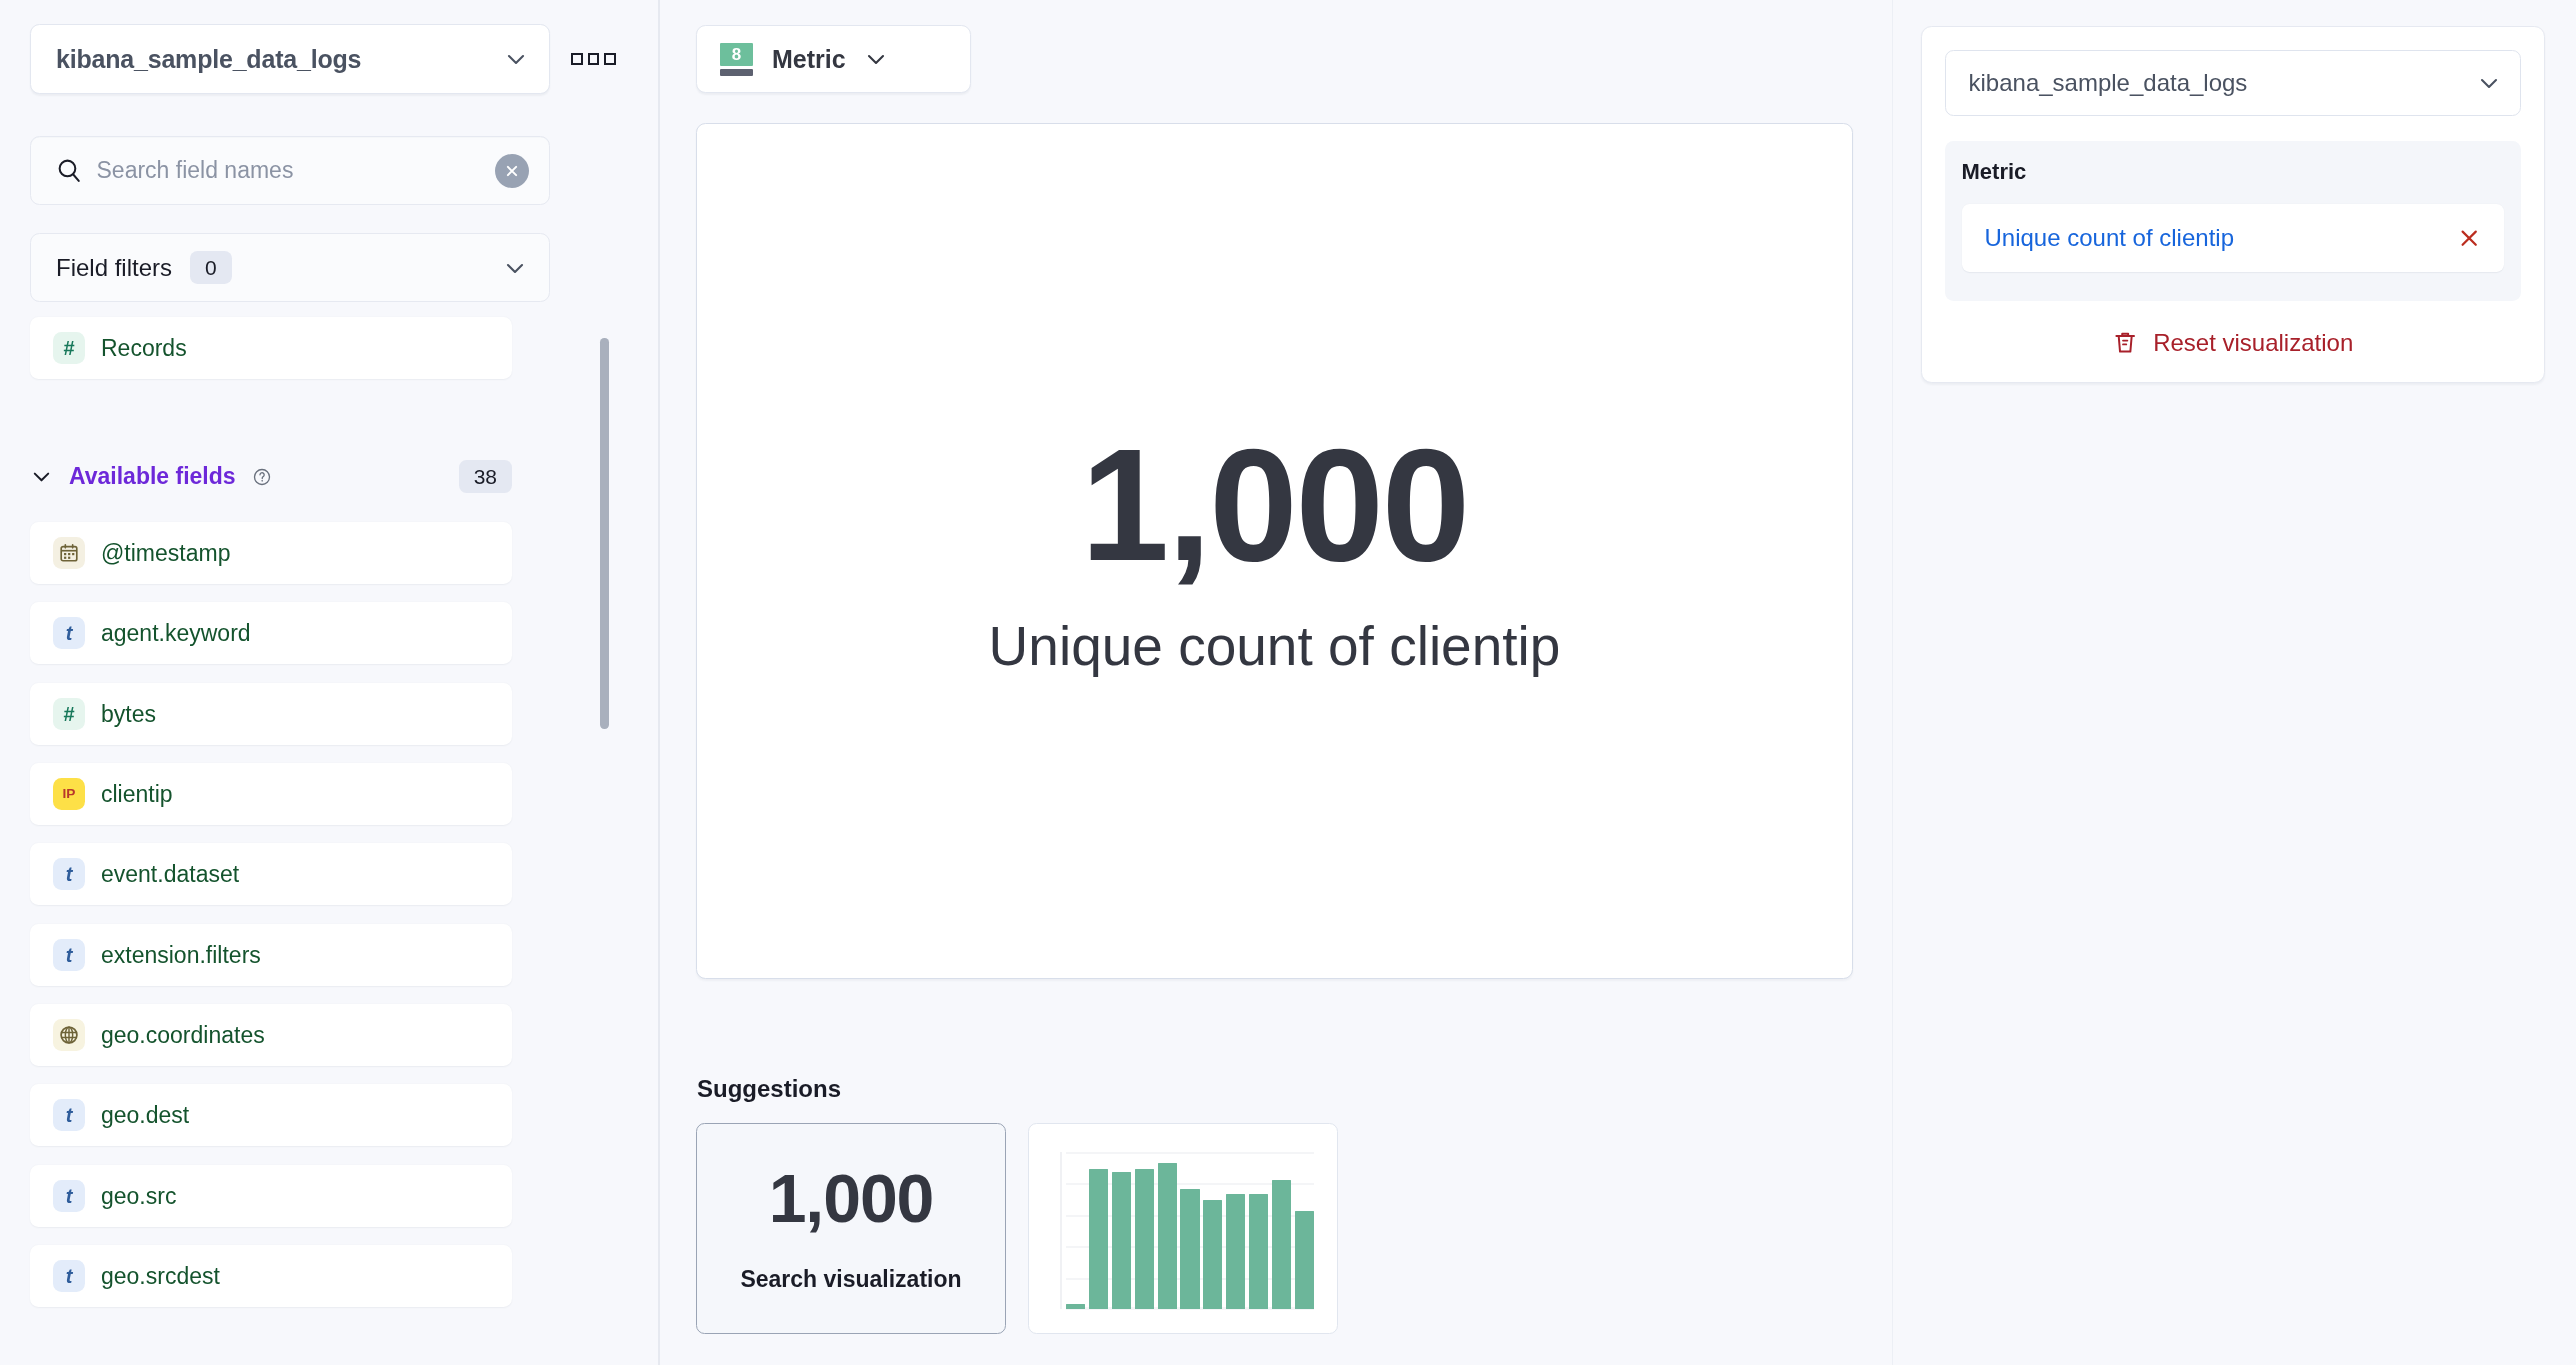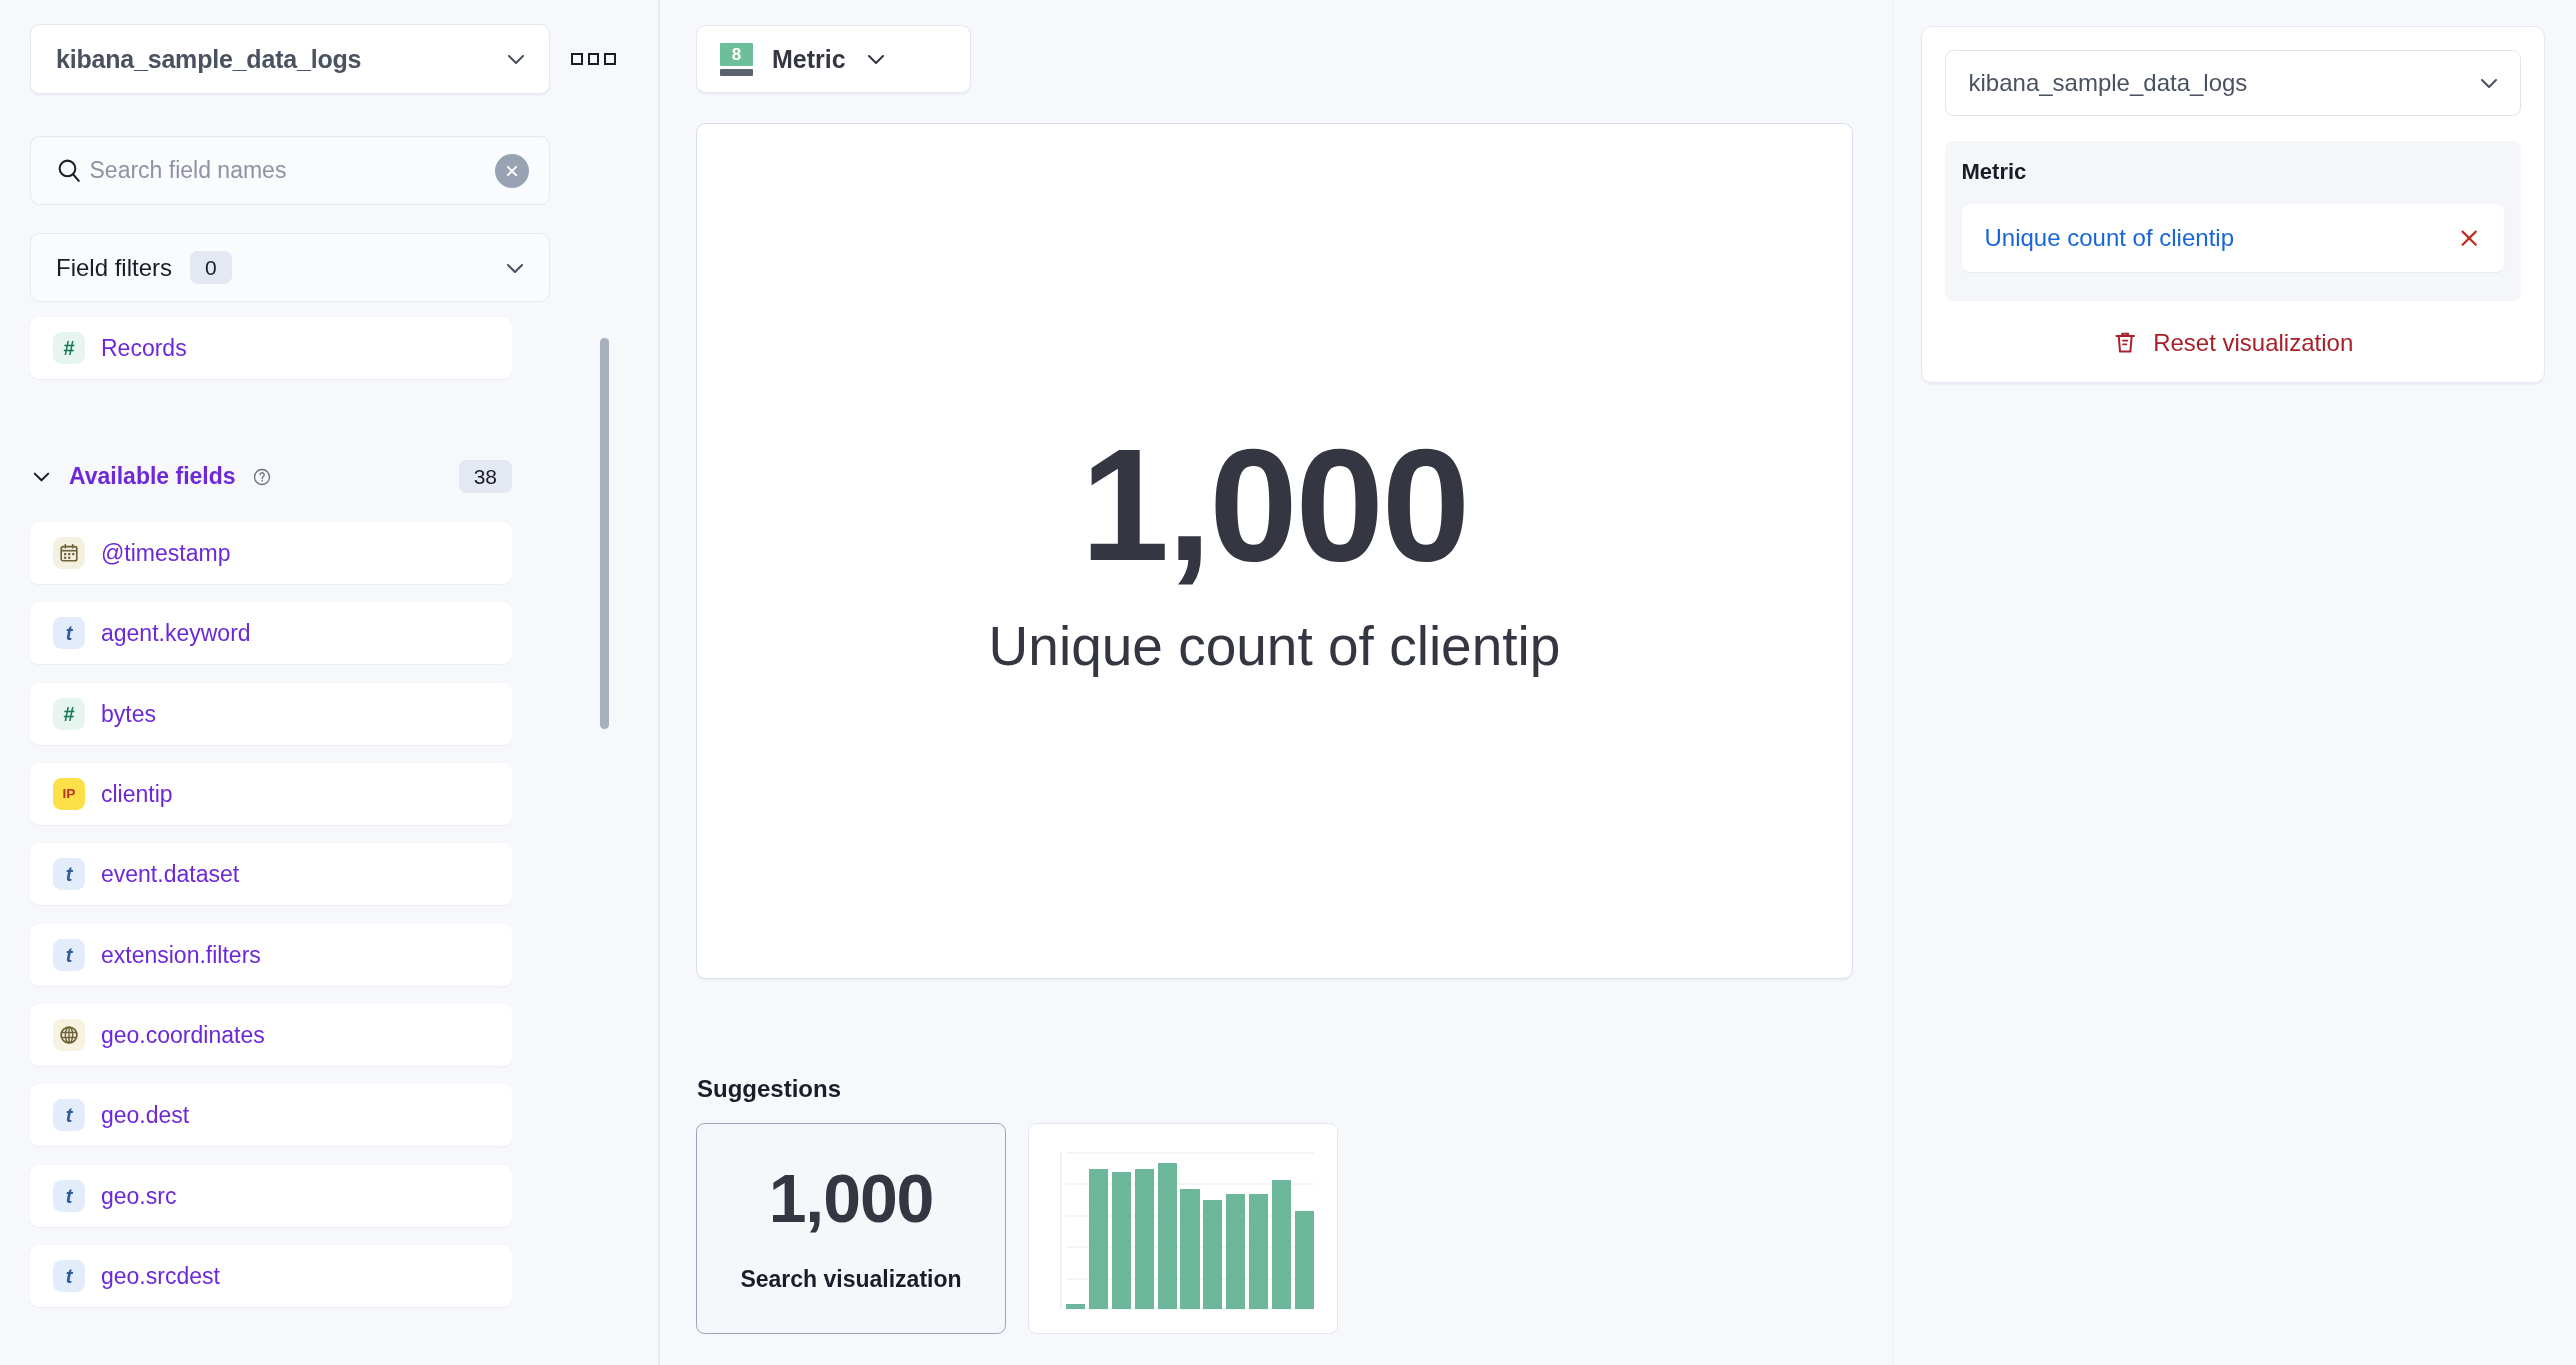--- a/index.html
+++ b/index.html
@@ -38,21 +38,21 @@
   .boxes-btn { display: flex; gap: 4.8px; align-items: center; padding: 6.3px; cursor: pointer; }
   .boxes-btn i { display: block; width: 11.6px; height: 11.6px; border: 2.6px solid #1a1c27; }
 
   
   .search-box {
     position: absolute; left: 30px; top: 136px;
     width: 520px; height: 69px;
     background: #fafbfd;
     border: 1.6px solid #e6e9f1;
     border-radius: 9.5px;
-    display: flex; align-items: center; padding: 0 20px 0 24px; gap: 6px;
+    display: flex; align-items: center; padding: 0 20px 0 24px; gap: 13px;
     box-shadow: inset 0 0.5px 0.5px rgba(65,78,101,.05);
   }
   .search-box .sicon { width: 28.5px; height: 28.5px; flex: 0 0 auto; }
   .search-box .sicon svg { width: 100%; height: 100%; display: block; }
   .search-box .ph { flex: 1; font-size: 23px; color: #8b93a4; }
   .clear-btn {
     width: 34px; height: 34px; border-radius: 50%;
     background: #98a2b3; flex: 0 0 auto; cursor: pointer;
     display: flex; align-items: center; justify-content: center;
   }
@@ -94,21 +94,21 @@
     display: flex; align-items: center; justify-content: center;
     font-size: 20px; font-weight: 700; font-style: italic;
     line-height: 1;
   }
   .fi.num   { background: #e6f5ee; color: #17785a; font-style: normal; font-weight: 600; }
   .fi.str   { background: #e3ecfa; color: #2f5d9b; }
   .fi.ip    { background: #fde047; color: #b8372b; font-style: normal; font-size: 13.7px; font-weight: 700;}
   .fi.date  { background: #f4f0e2; color: #6e6338; font-style: normal; }
   .fi.geo   { background: #f7f3e0; color: #6e6338; font-style: normal; }
   .fi svg { width: 22px; height: 22px; display: block; }
-  .fname { font-size: 23px; color: #6d28d9; white-space: nowrap; }
+  .fname { font-size: 23px; color: #14532d; white-space: nowrap; }
 
   .avail-hdr {
     position: absolute; left: 30px; top: 136px;
     width: 482px; height: 47px;
     display: flex; align-items: center; gap: 16px; cursor: pointer;
   }
   .avail-hdr .ac { width: 23px; height: 23px; flex: 0 0 auto;}
   .avail-hdr .ac svg { width: 100%; height: 100%; display: block; }
   .avail-hdr .at { font-size: 23px; font-weight: 700; color: #6d28d9; }
   .help-ic { width: 20px; height: 20px; flex: 0 0 auto; }

